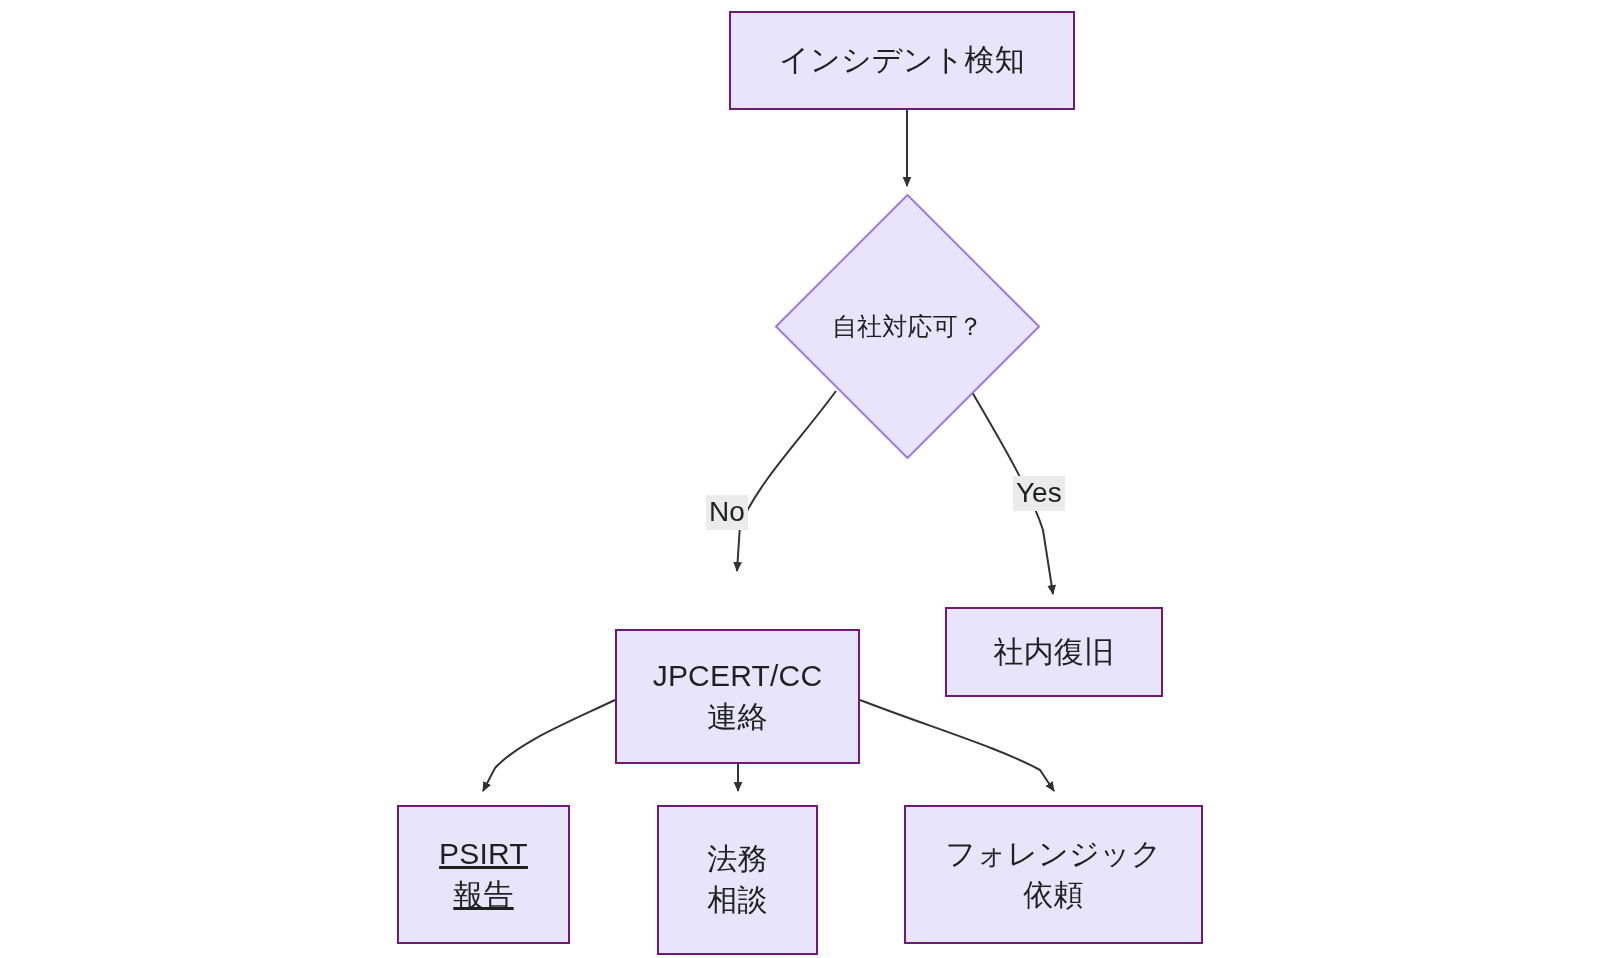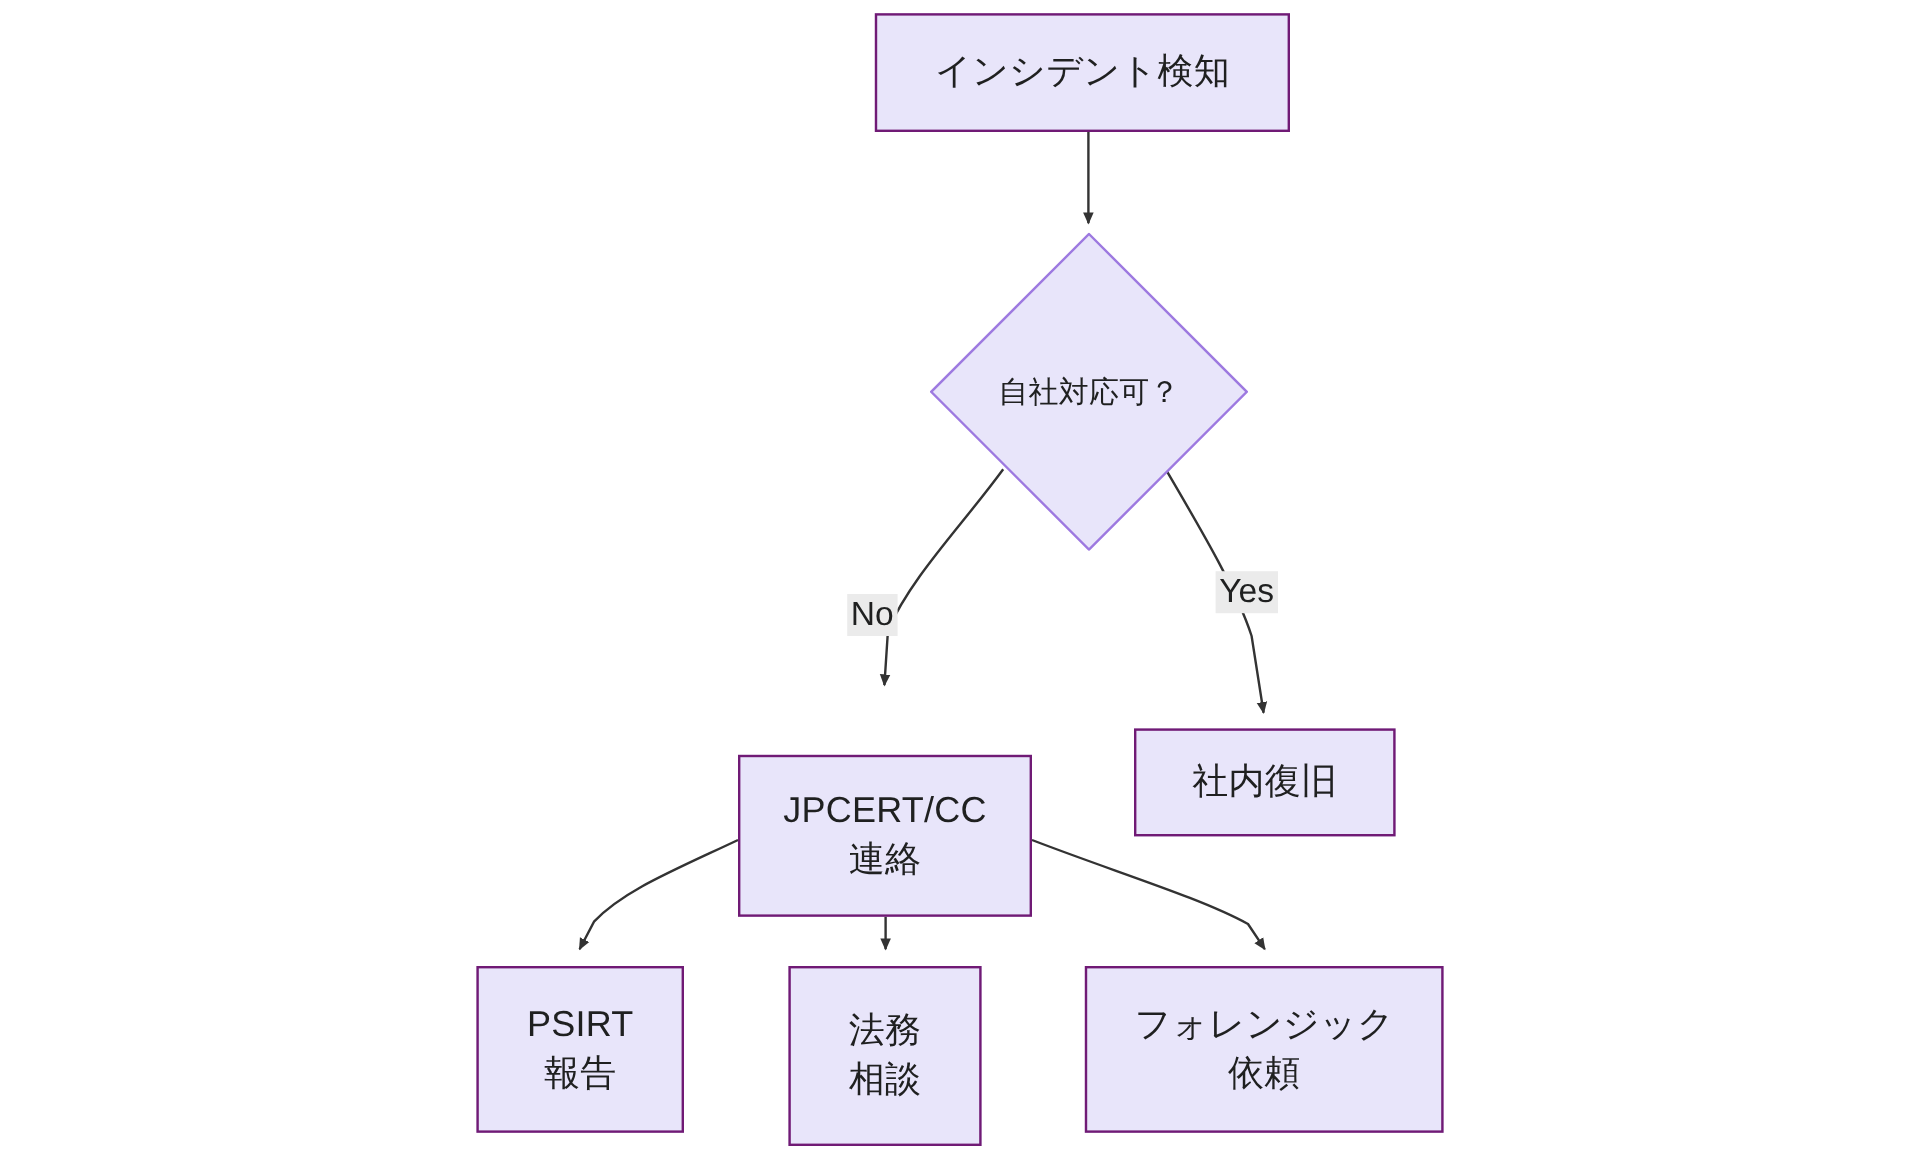--- a/index.html
+++ b/index.html
@@ -116,21 +116,21 @@
 
   <div class="node" style="left: 615px; top: 585px; width: 245px; height: 135px; margin-top: 44px;">
     <span class="line">JPCERT/CC</span>
     <span class="line">連絡</span>
   </div>
 
   <div class="node" style="left: 945px; top: 607px; width: 218px; height: 90px;">
     <span class="line">社内復旧</span>
   </div>
 
-  <div class="node" style="left: 397px; top: 805px; width: 173px; height: 139px;">
+  <div class="node" style="left: 397px; top: 805px; width: 173px; height: 139px; text-decoration: underline;">
     <span class="line">PSIRT</span>
     <span class="line">報告</span>
   </div>
 
   <div class="node" style="left: 657px; top: 805px; width: 161px; height: 150px;">
     <span class="line">法務</span>
     <span class="line">相談</span>
   </div>
 
   <div class="node" style="left: 904px; top: 805px; width: 299px; height: 139px;">

